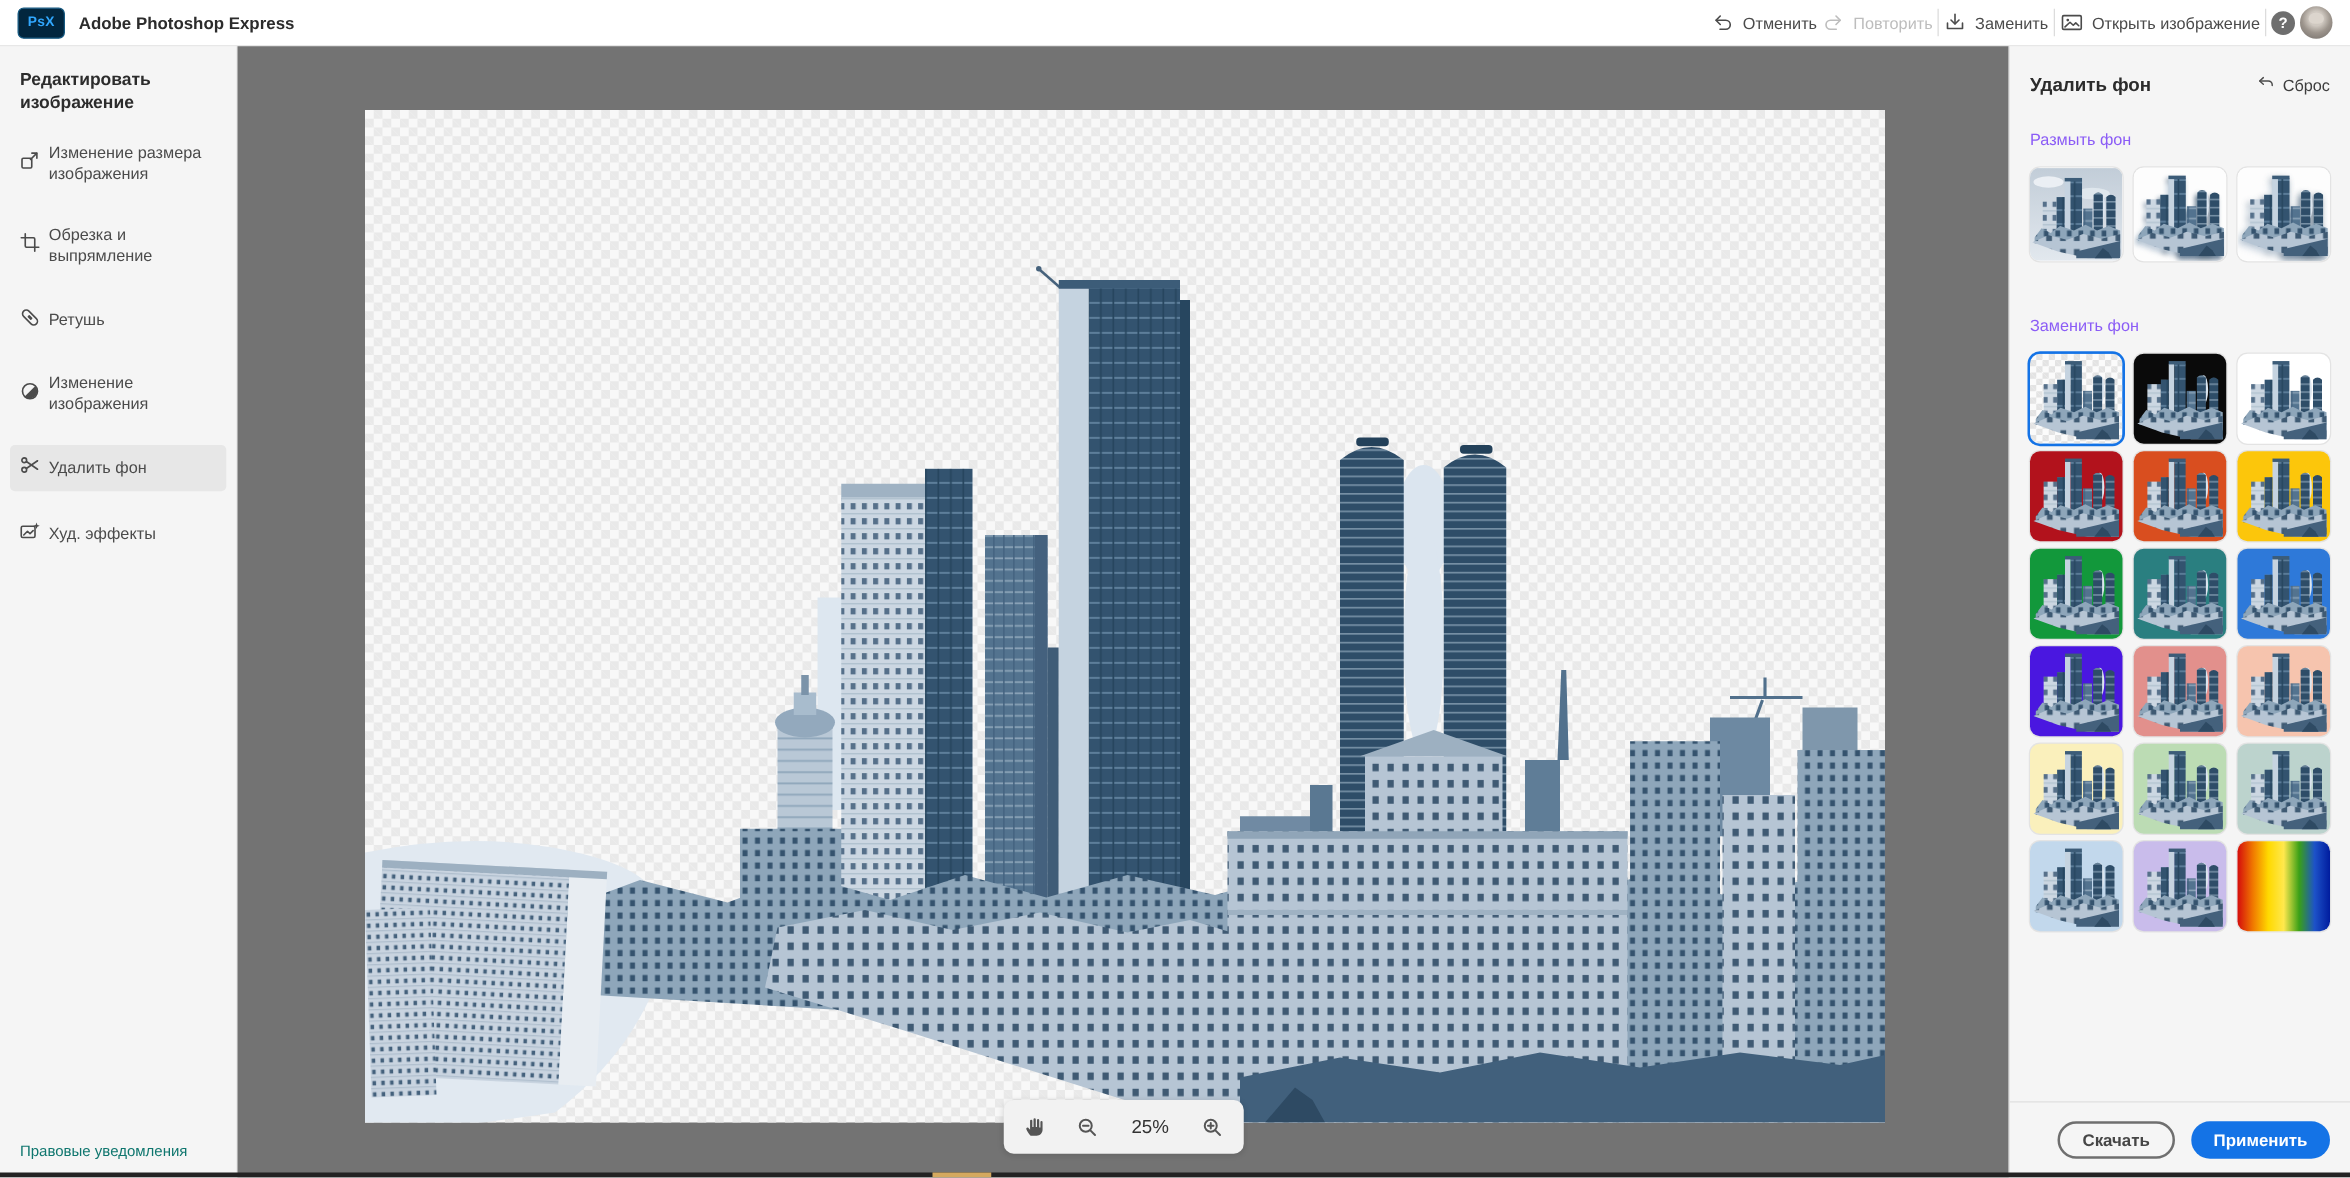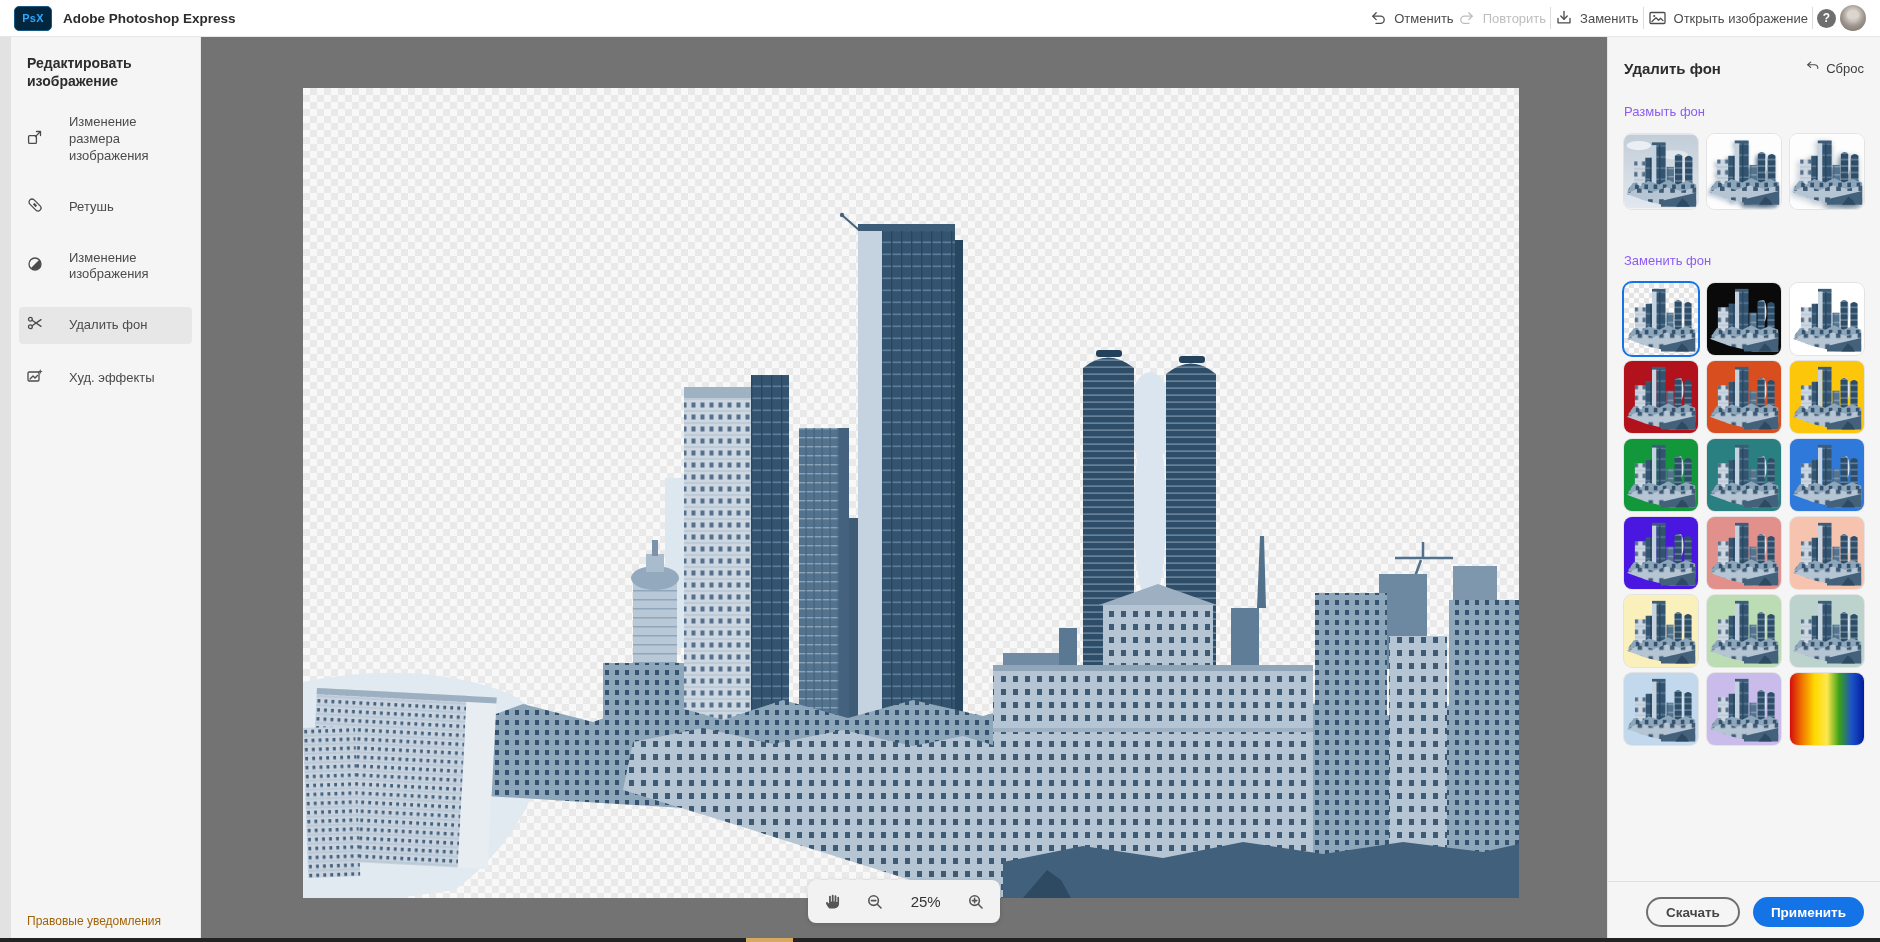--- a/index.html
+++ b/index.html
@@ -13,29 +13,29 @@
   .app-title { margin-left:11px; font-size:13.5px; font-weight:700; color:#2c2c2c;text-align:center; }
   .topbar-right { margin-left:auto; display:flex; align-items:center; gap:4px; }
   .tb-btn { display:flex; align-items:center; gap:7px; font-size:13px; color:#4b4b4b; cursor:pointer; white-space:nowrap; }
   .tb-btn svg { display:block; }
   .tb-btn.disabled { color:#bdbdbd; }
   .tb-divider { width:1px; height:22px; background:#dcdcdc; }
   .help-circle { width:19px; height:19px; border-radius:50%; background:#6e6e6e; color:#fff; font-size:12px; font-weight:bold; display:flex; align-items:center; justify-content:center; cursor:pointer; }
   .avatar { width:26px; height:26px; border-radius:50%; overflow:hidden; cursor:pointer; background:radial-gradient(circle at 50% 38%, #cfc8c0 0 28%, #9c948c 55%, #6f6a66 100%); position:relative; }
   .avatar::after { content:""; position:absolute; left:7px; top:5px; width:12px; height:9px; border-radius:50% 50% 40% 40%; background:#e4ded6; opacity:.6; }
 
-  .main { flex:1; display:flex; min-height:0;padding-left:11px; }
+  .main { flex:1; display:flex; min-height:0; }
 
   
   .sidebar { width:190px; background:#f5f5f5; border-right:1px solid #e7e7e7; position:relative; flex:none; padding-top:18px; }
   .sidebar h2 { font-size:14px; font-weight:700; line-height:1.25; color:#2c2c2c; padding:0 16px; margin-bottom:16px; }
-  .side-item { display:flex; align-items:center; gap:26px; margin:16px 8px 10px 8px; padding:8px 8px; border-radius:4px; font-size:13px; line-height:1.3; color:#4b4b4b; cursor:pointer; }
+  .side-item { display:flex; align-items:center; gap:7px; margin:16px 8px 10px 8px; padding:8px 8px; border-radius:4px; font-size:13px; line-height:1.3; color:#4b4b4b; cursor:pointer; }
   .side-item svg { flex:none; }
   .side-item.selected { background:#e7e7e7; }
-  .legal { position:absolute; left:16px; bottom:14px; font-size:12px; color:#a16207; cursor:pointer; }
+  .legal { position:absolute; left:16px; bottom:14px; font-size:12px; color:#0f766e; cursor:pointer; }
 
   
   .canvas { flex:1; position:relative; background:#737373; min-width:0; }
   .image-area { position:absolute; left:102px; top:51px; width:1216px; height:810px;
     background-color:#f8f8f8;
     background-image:
       linear-gradient(45deg,#e9e9e9 25%,transparent 25%,transparent 75%,#e9e9e9 75%),
       linear-gradient(45deg,#e9e9e9 25%,transparent 25%,transparent 75%,#e9e9e9 75%);
     background-size:14px 14px; background-position:0 0,7px 7px; }
   .artwork { position:absolute; inset:0; width:100%; height:100%; }
@@ -207,20 +207,27 @@
 
       <div class="side-item">
         <span><svg width="16" height="16" viewBox="0 0 16 16" class="icon-stroke">
               <rect x="1.6" y="6.6" width="7.8" height="7.8" rx="1"></rect>
               <path d="M9.5 2.5 H13.5 V6.5"></path>
               <path d="M13.3 2.7 L8.4 7.6"></path>
             </svg></span>
         <span>Изменение размера изображения</span>
       </div>
 
+      <div class="side-item">
+        <span><svg width="16" height="16" viewBox="0 0 16 16" class="icon-stroke">
+              <path d="M4.2 1 V10.8 a1 1 0 0 0 1 1 H15"></path>
+              <path d="M1 4.2 H10.8 a1 1 0 0 1 1 1 V15"></path>
+            </svg></span>
+        <span>Обрезка и выпрямление</span>
+      </div>
 
       <div class="side-item">
         <span><svg width="16" height="16" viewBox="0 0 16 16">
               <g transform="rotate(45 8 8)">
                 <rect x="0.8" y="5" width="14.4" height="6" rx="3" class="icon-stroke"></rect>
                 <rect x="6" y="6.9" width="4" height="2.2" rx="0.6" fill="#4b4b4b"></rect>
               </g>
             </svg></span>
         <span>Ретушь</span>
       </div>

